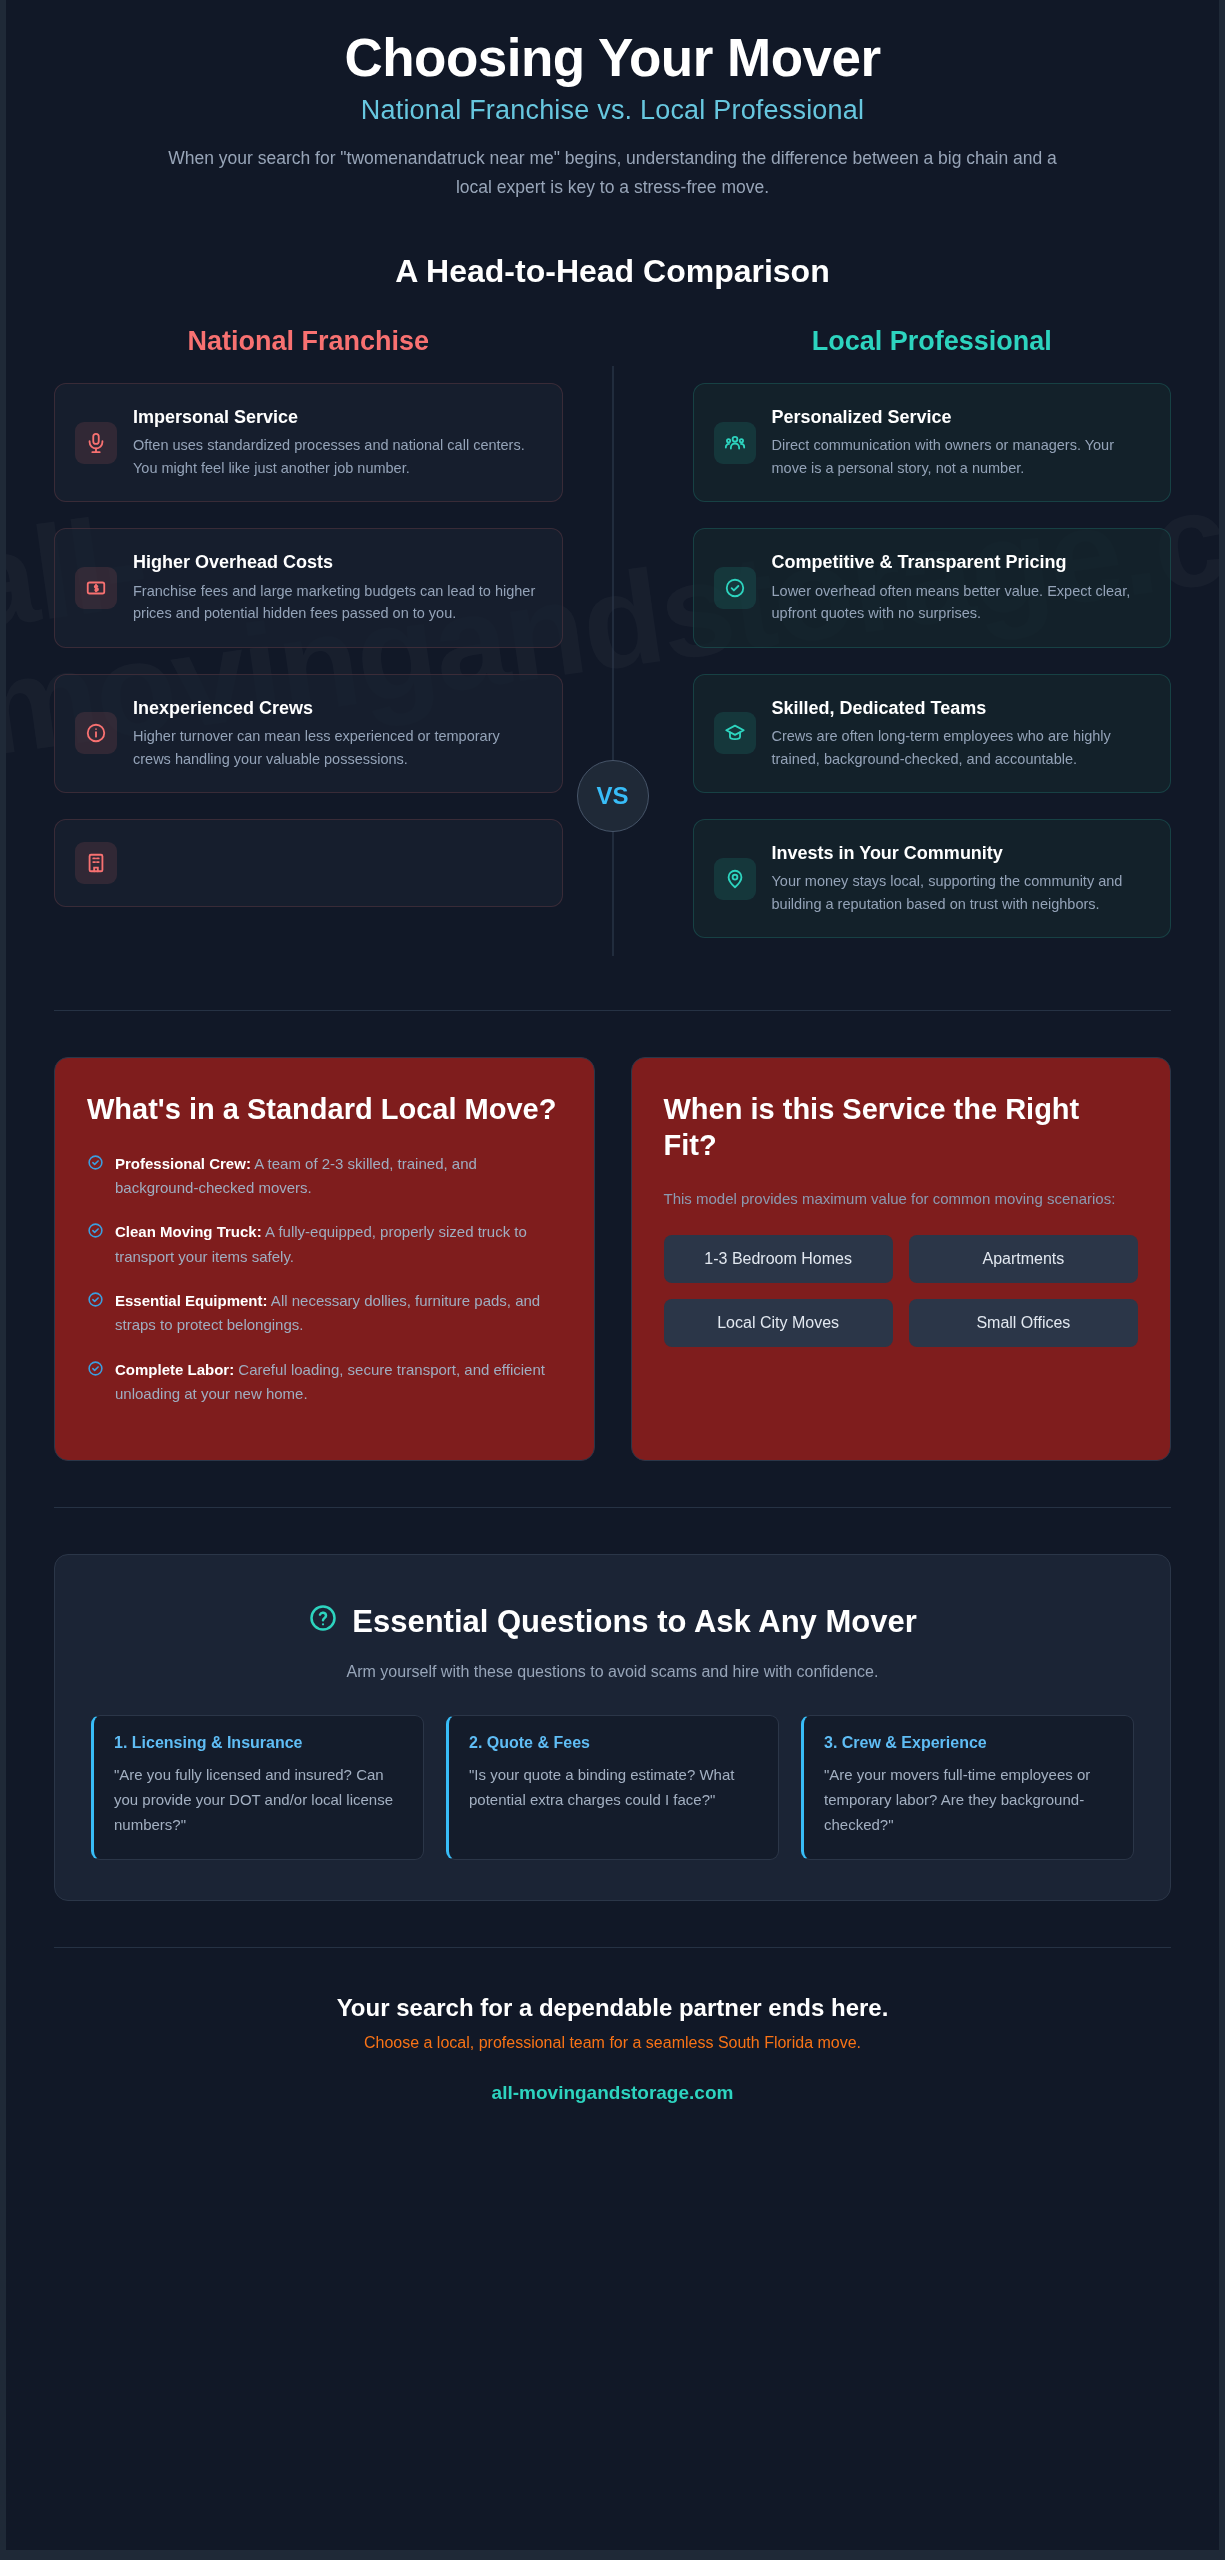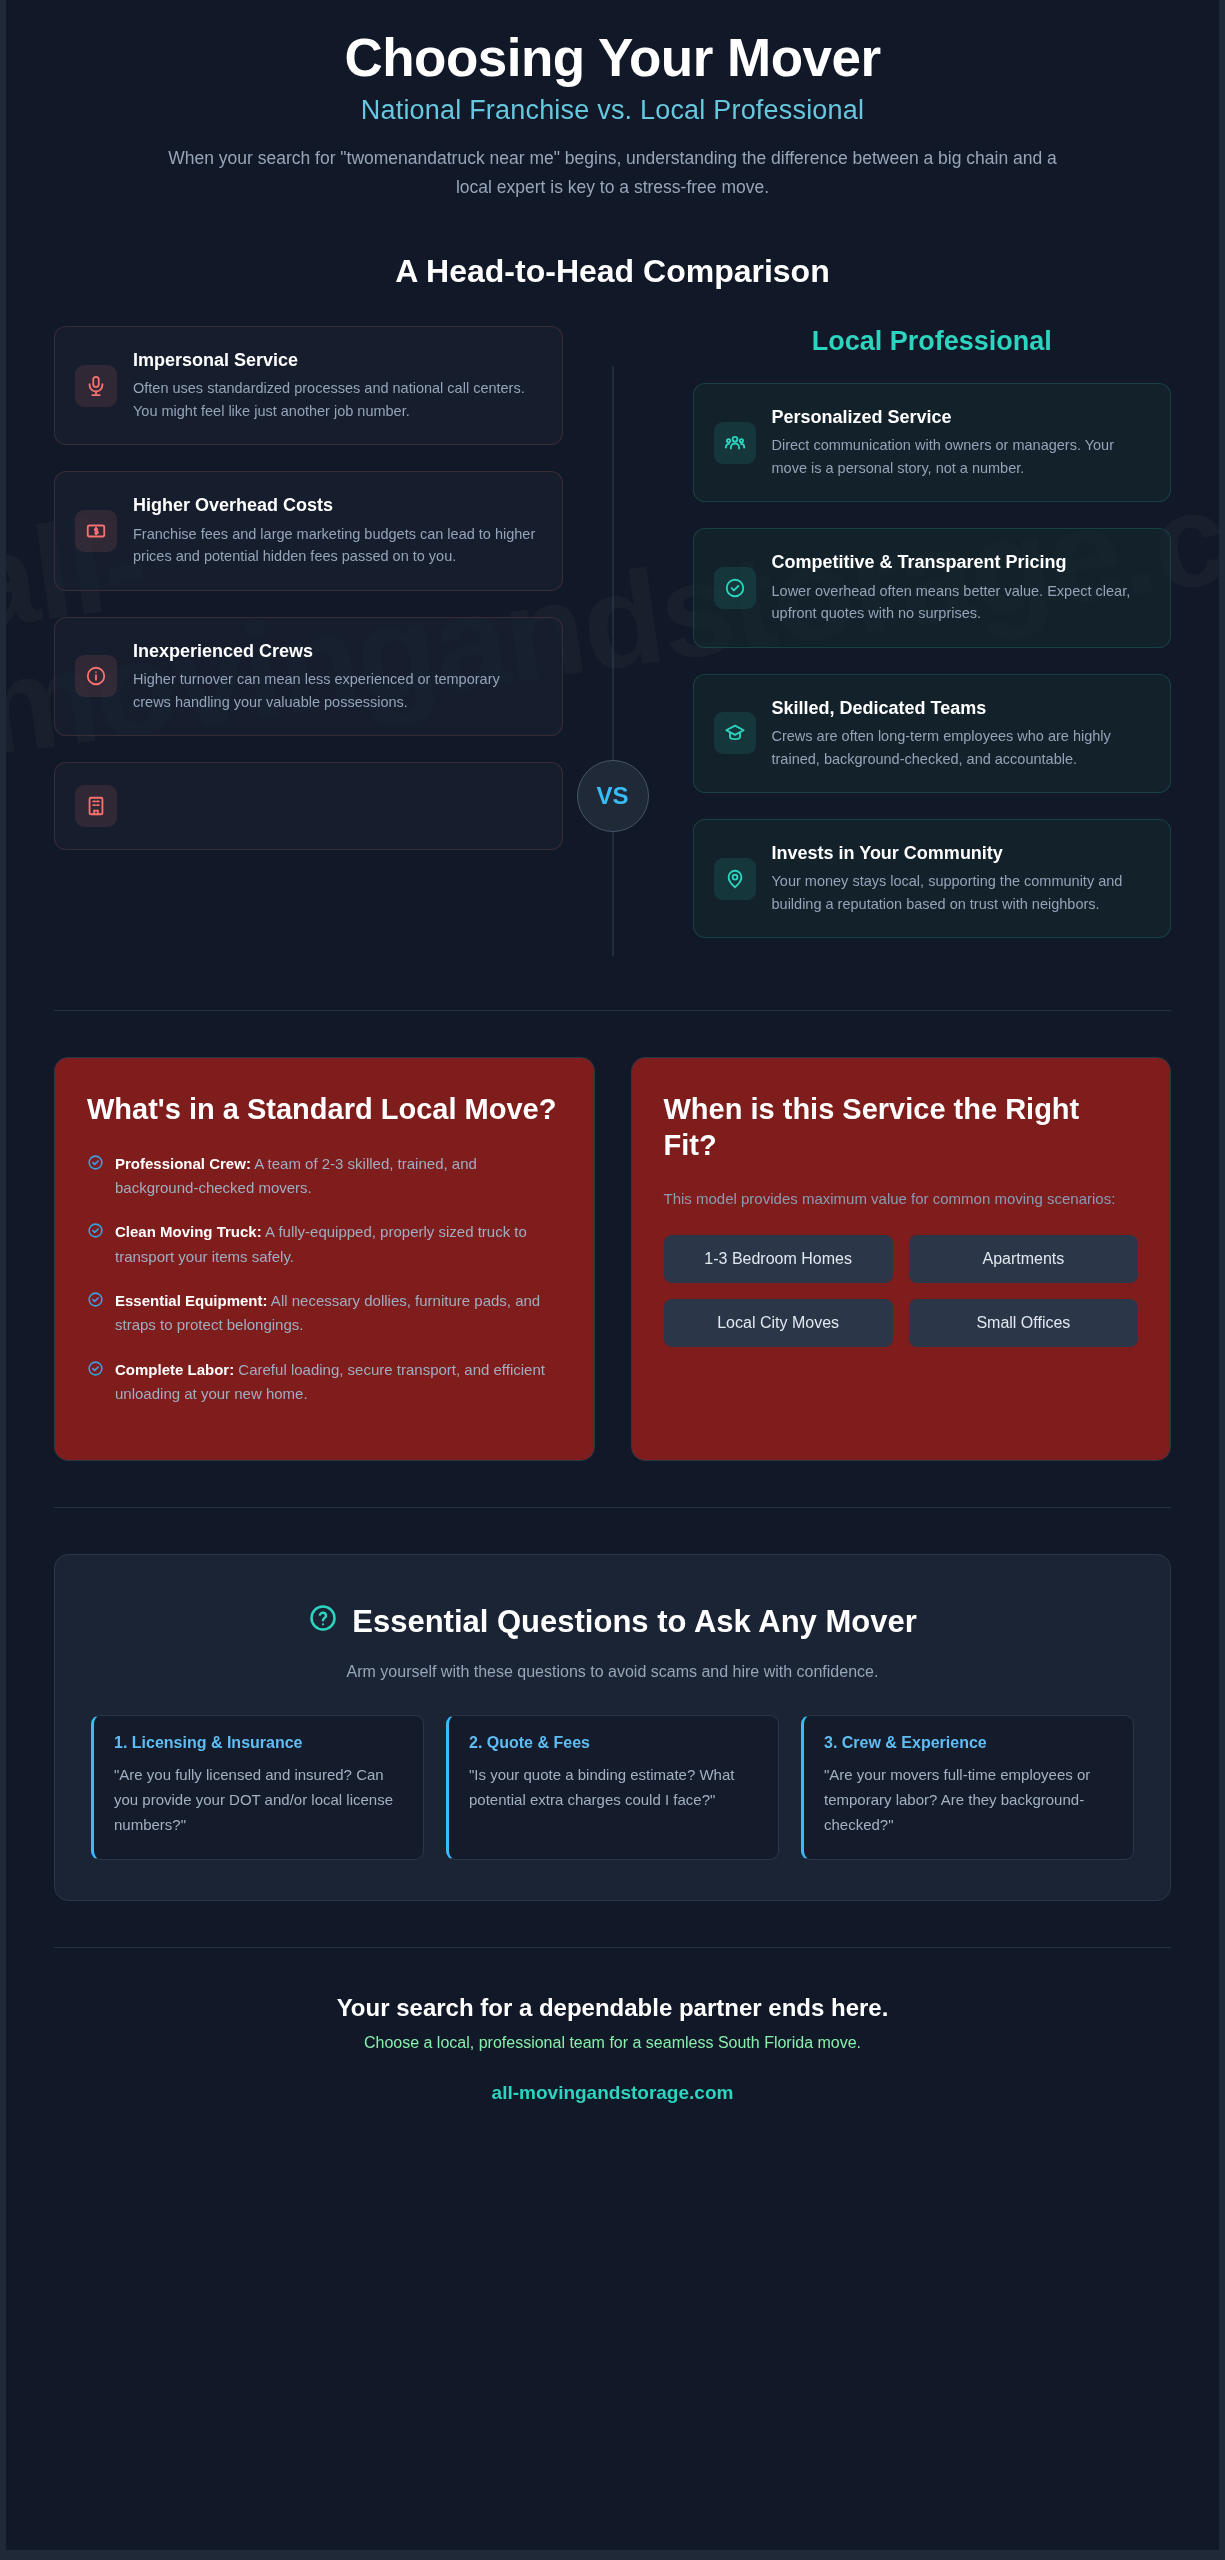--- a/index.html
+++ b/index.html
@@ -182,21 +182,21 @@
   }
   .qcard-title {
     font-size:16px; font-weight:700; color:#5fbdf5;
     margin-bottom:11px;
   }
   .qcard-text { font-size:15px; line-height:1.65; color:#a3b0c2; }
 
   
   .footer { text-align:center; }
   .footer-title { font-size:24px; font-weight:800; color:#ffffff; }
-  .footer-sub { margin-top:12px; font-size:16px; color:#86efac; }
+  .footer-sub { margin-top:12px; font-size:16px; color:#f97316; }
   .footer-link {
     display:block; margin-top:30px;
     font-size:19px; font-weight:700; color:#2dd4bf;
     text-decoration:none;
   }
   .bottombar {
     position:absolute; left:0; right:0; bottom:0;
     height:10px; background:#1f2937;
   }
 </style>
@@ -216,20 +216,21 @@
       <div class="hero-desc">When your search for "twomenandatruck near me" begins, understanding the difference between a big chain and a local expert is key to a stress-free move.</div>
     </div>
 
     <div class="section-heading">A Head-to-Head Comparison</div>
 
     <div class="compare">
       <div class="divider"></div>
       <div class="vs-badge">VS</div>
 
       <div class="col col-left">
+        <div class="col-title neg">National Franchise</div>
 
         <div class="cmp-card neg">
           <div class="cmp-ico neg">
             <svg width="22" height="22" viewBox="0 0 24 24" fill="none" stroke="#f87171" stroke-width="2" stroke-linecap="round">
                 <rect x="9" y="2" width="6" height="11" rx="3"></rect>
                 <path d="M5 10v1a7 7 0 0 0 14 0v-1"></path>
                 <path d="M12 18v4"></path>
                 <path d="M8 22h8"></path>
               </svg>
           </div>

